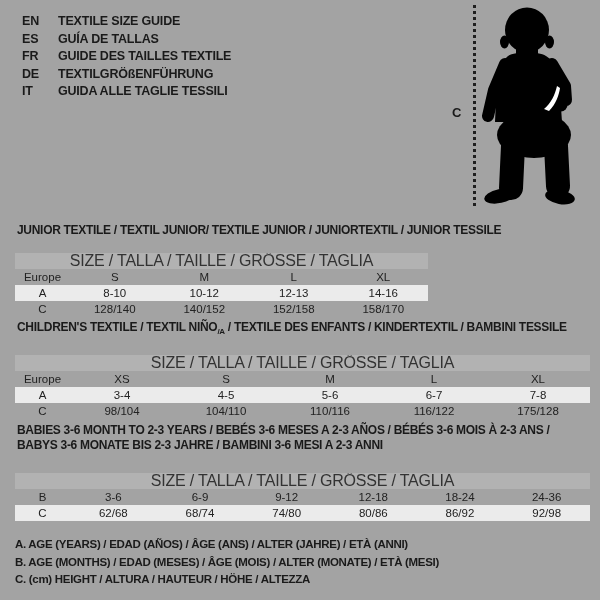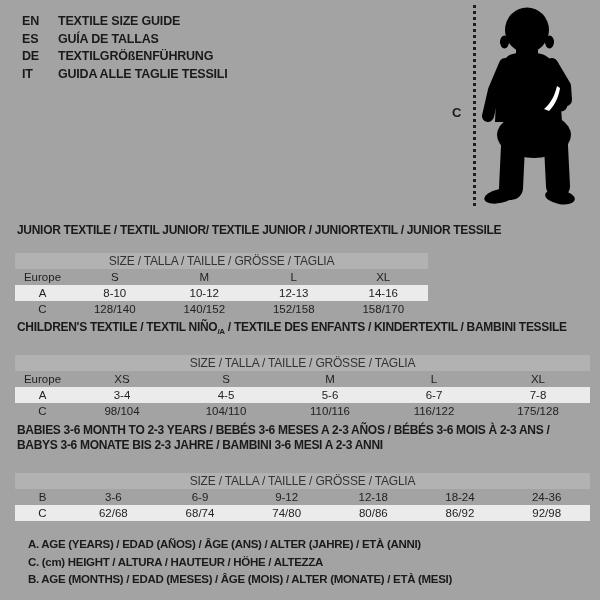--- a/index.html
+++ b/index.html
@@ -25,37 +25,38 @@
   .section{position:absolute;left:15px;}
   .sec-0{top:224px;width:413px;}
   .sec-1{top:321px;width:575px;}
   .sec-2{top:423px;width:575px;}
   .tbl-title{font-weight:bold;font-size:12px;line-height:12px;letter-spacing:-0.3px;margin:0 0 17px 2px;white-space:nowrap;}
   .sec-2 .tbl-title{line-height:15px;margin-bottom:20px;}
   .tbl-title sub{font-size:8px;}
   table.size-table{border-collapse:collapse;width:100%;table-layout:fixed;font-size:11.5px;color:#222;}
   tr.size-header td{
     background:var(--header-bar-bg);height:13px;line-height:13px;
-    font-size:12px;color:#333;text-align:left;padding:0 0 0 4px;letter-spacing:-0.2px;
+    font-size:16px;color:#333;text-align:left;padding:0 0 0 4px;letter-spacing:-0.2px;
   }
   table.size-table td{height:16px;line-height:16px;text-align:center;padding:0;overflow:hidden;}
   td.row-label{text-align:left;padding-left:4px;}
   tr.shaded td{background:var(--shaded-row-bg);}
   
-  .legend{position:absolute;left:28px;top:536px;}
+  .legend{position:absolute;left:15px;top:536px;}
   .legend-line{font-weight:bold;font-size:11.5px;line-height:17.5px;letter-spacing:-0.3px;white-space:nowrap;}
 </style>
 </head>
 <body>
 
 <div class="page">
 
   <div class="lang-list" id="langs">
       <div class="lang-row"><span class="lang-code">EN</span><span class="lang-text">TEXTILE SIZE GUIDE</span></div>
       <div class="lang-row"><span class="lang-code">ES</span><span class="lang-text">GUÍA DE TALLAS</span></div>
+      <div class="lang-row"><span class="lang-code">FR</span><span class="lang-text">GUIDE DES TAILLES TEXTILE</span></div>
       <div class="lang-row"><span class="lang-code">DE</span><span class="lang-text">TEXTILGRÖßENFÜHRUNG</span></div>
       <div class="lang-row"><span class="lang-code">IT</span><span class="lang-text">GUIDA ALLE TAGLIE TESSILI</span></div>
     </div>
 
   <span class="c-label">C</span>
   <div class="dotted-line"></div>
 
   <svg class="baby-svg" width="102" height="204" viewBox="0 0 102 204" aria-hidden="true">
     <g fill="#000000" stroke="none">
 
@@ -207,17 +208,17 @@
               <td>86/92</td>
               <td>92/98</td>
             </tr>
           </tbody>
         </table>
       </div>
     </div>
 
   <div class="legend" id="legend">
       <div class="legend-line">A. AGE (YEARS) / EDAD (AÑOS) / ÂGE (ANS) / ALTER (JAHRE) / ETÀ (ANNI)</div>
+      <div class="legend-line">B. AGE (MONTHS) / EDAD (MESES) / ÂGE (MOIS) / ALTER (MONATE) / ETÀ (MESI)</div>
       <div class="legend-line">C. (cm) HEIGHT / ALTURA / HAUTEUR / HÖHE / ALTEZZA</div>
-      <div class="legend-line">B. AGE (MONTHS) / EDAD (MESES) / ÂGE (MOIS) / ALTER (MONATE) / ETÀ (MESI)</div>
     </div>
 
 </div>
 
 </body></html>

